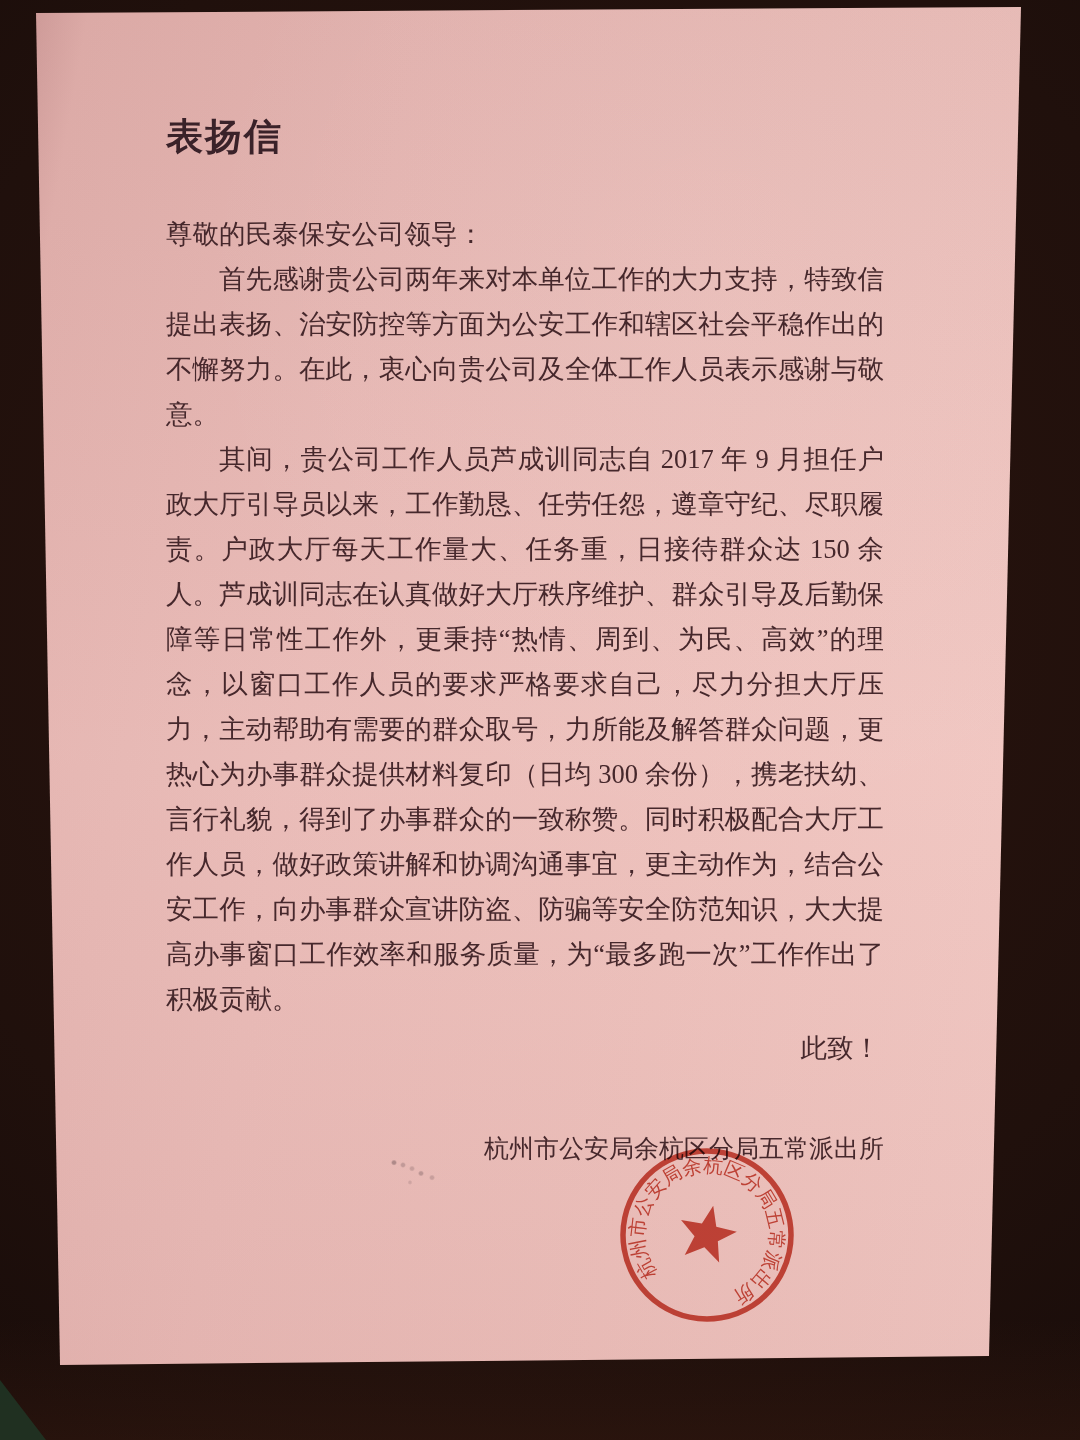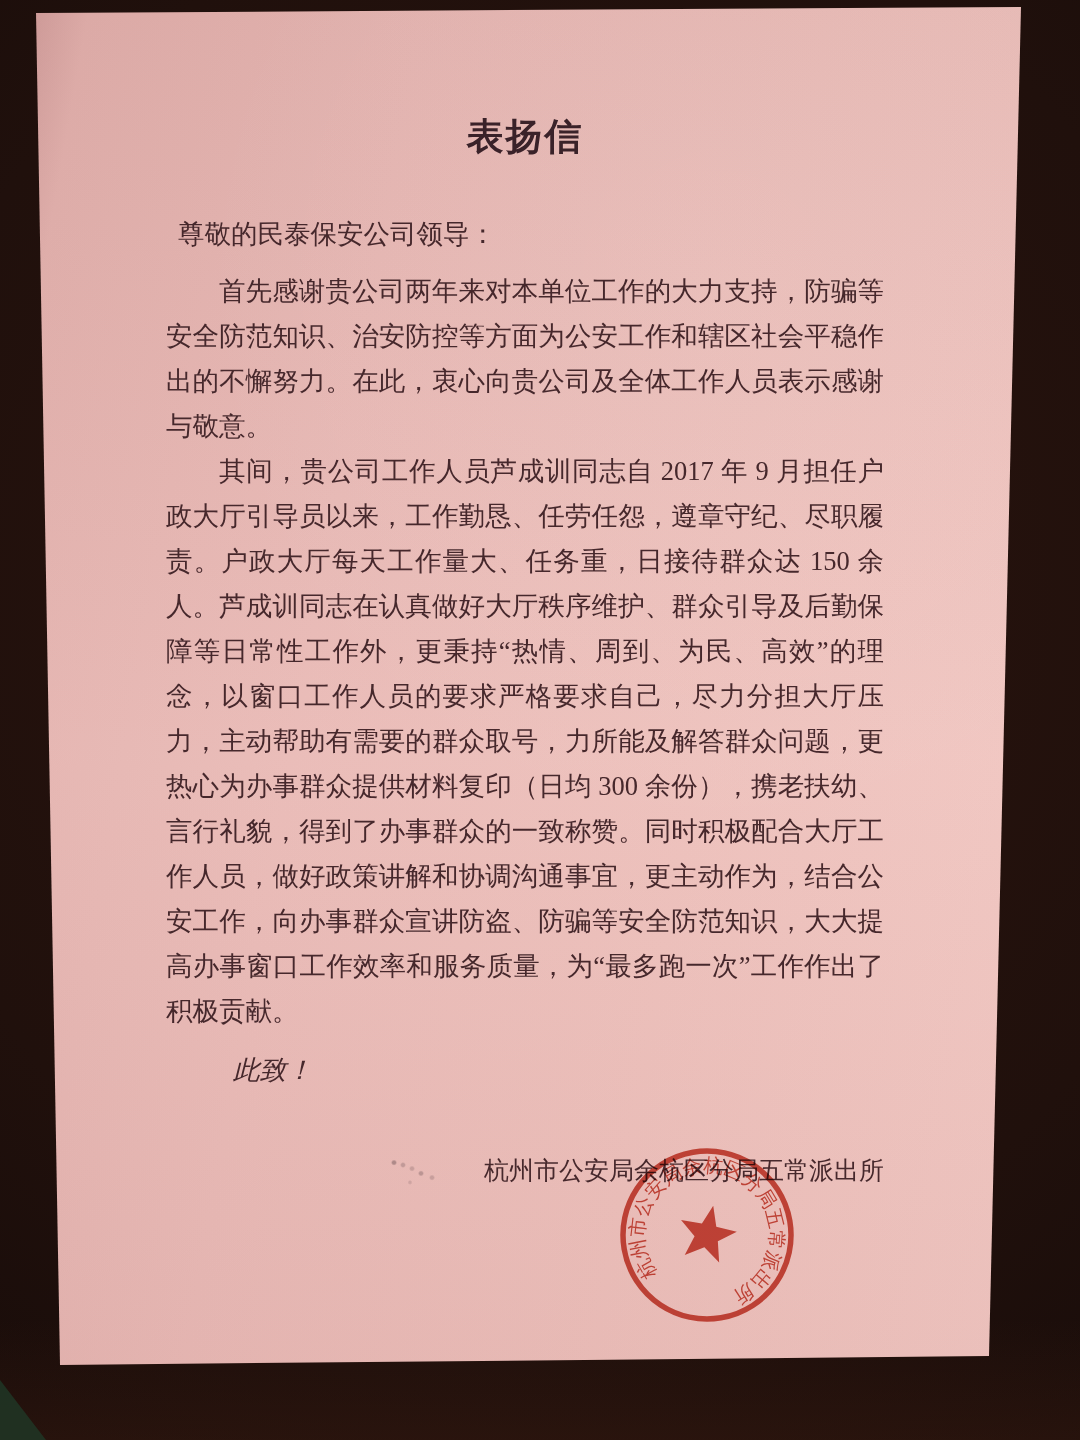--- a/index.html
+++ b/index.html
@@ -30,27 +30,27 @@
     position:absolute; inset:0; pointer-events:none;
     background:
       linear-gradient(180deg, rgba(120,60,60,.07) 0%, rgba(255,236,232,.06) 55%, rgba(120,60,60,.05) 100%),
       radial-gradient(90% 70% at 70% 20%, rgba(255,240,238,.10) 0%, rgba(255,240,238,0) 60%);
   }
   .content {
     position:absolute; left:138px; top:108px; width:718px;
     color:#46282c; font-size:26.5px;
   }
   .title {
-    margin:0 0 50px 0; text-align:center;
+    margin:0 0 50px 0; 
     font-family:"Liberation Sans", sans-serif; font-weight:700;
     font-size:37px; letter-spacing:2px; color:#3a2229;
   }
-  .salutation { margin:12px; line-height:45px; }
+  .salutation { margin:0; line-height:45px; }
   p.body { margin:0; line-height:45px; text-align:justify; text-indent:2em; }
-  p.closing { margin:14px; line-height:45px; text-indent:2em; text-align:left;font-style:italic; }
+  p.closing { margin:4px; line-height:45px; text-indent:2em; text-align:right; }
   .sig-block { margin-top:50px; text-align:right; font-size:25px; line-height:55px; color:#46282c; }
   .date-line { padding-right:86px; letter-spacing:1px; }
   .stamp {
     position:absolute; left:573px; top:1125px; width:212px; height:212px;
     mix-blend-mode:multiply; opacity:.88;
   }
   .smudge {
     position:absolute; left:362px; top:1152px; width:50px; height:30px; opacity:.45;
     background:
       radial-gradient(circle at 8% 22%, rgba(92,70,74,.9) 1.5px, transparent 3px),
@@ -68,21 +68,21 @@
   <div class="backdrop"></div>
   <div class="table-highlight"></div>
   <div class="green-corner"></div>
 
   <div class="paper">
     <div class="paper-shade"></div>
 
     <div class="content">
       <h1 class="title">表扬信</h1>
       <p class="salutation">尊敬的民泰保安公司领导：</p>
-      <p class="body">首先感谢贵公司两年来对本单位工作的大力支持，防骗等安全防范知识、治安防控等方面为公安工作和辖区社会平稳作出的不懈努力。在此，衷心向贵公司及全体工作人员表示感谢与敬意。</p>
+      <p class="body">首先感谢贵公司两年来对本单位工作的大力支持，特致信提出表扬、治安防控等方面为公安工作和辖区社会平稳作出的不懈努力。在此，衷心向贵公司及全体工作人员表示感谢与敬意。</p>
       <p class="body">其间，贵公司工作人员芦成训同志自 2017 年 9 月担任户政大厅引导员以来，工作勤恳、任劳任怨，遵章守纪、尽职履责。户政大厅每天工作量大、任务重，日接待群众达 150 余人。芦成训同志在认真做好大厅秩序维护、群众引导及后勤保障等日常性工作外，更秉持“热情、周到、为民、高效”的理念，以窗口工作人员的要求严格要求自己，尽力分担大厅压力，主动帮助有需要的群众取号，力所能及解答群众问题，更热心为办事群众提供材料复印（日均 300 余份），携老扶幼、言行礼貌，得到了办事群众的一致称赞。同时积极配合大厅工作人员，做好政策讲解和协调沟通事宜，更主动作为，结合公安工作，向办事群众宣讲防盗、防骗等安全防范知识，大大提高办事窗口工作效率和服务质量，为“最多跑一次”工作作出了积极贡献。</p>
       <p class="closing">此致！</p>
 
       <div class="sig-block">
         <div class="sig-line">杭州市公安局余杭区分局五常派出所</div>
       </div>
     </div>
 
     <div class="smudge"></div>
 

